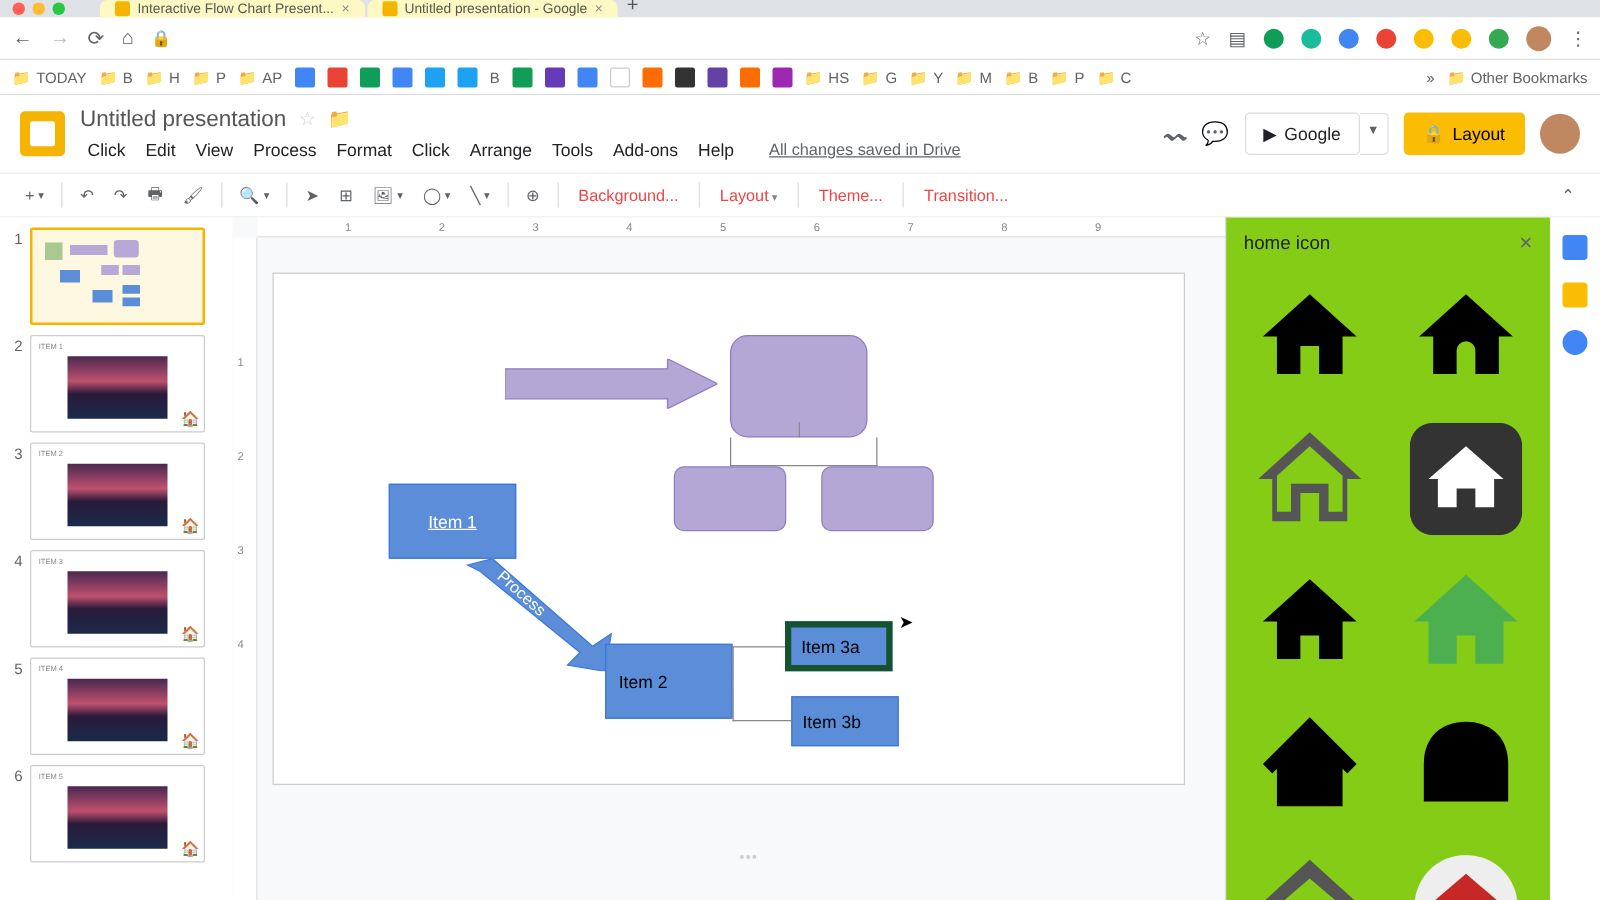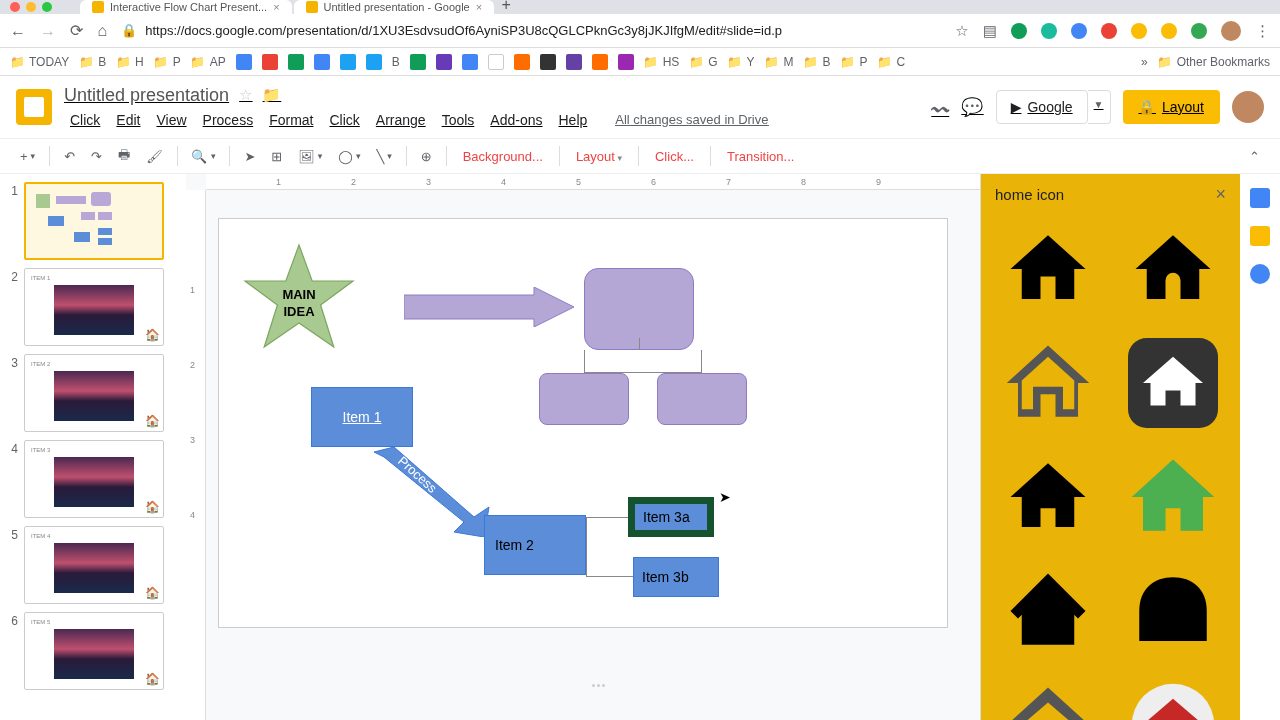--- a/index.html
+++ b/index.html
@@ -5,41 +5,41 @@
 * { margin: 0; padding: 0; box-sizing: border-box; font-family: Arial, sans-serif; }
 body { width: 1280px; height: 720px; overflow: hidden; background: #fff; }
 
 
 .browser-tabs { height: 14px; background: #dee1e6; display: flex; align-items: flex-end; padding-left: 80px; }
 .traffic-lights { position: absolute; top: 2px; left: 10px; display: flex; gap: 6px; }
 .traffic-lights span { width: 10px; height: 10px; border-radius: 50%; }
 .tl-red { background: #ff5f57; }
 .tl-yellow { background: #febc2e; }
 .tl-green { background: #28c840; }
-.tab { background: #ffffff; height: 14px; padding: 0 12px; display: flex; align-items: center; font-size: 11px; color: #555; border-radius: 6px 6px 0 0; margin-right: 2px; min-width: 190px; gap: 6px; }
-.tab.inactive { background: #ffffff; }
+.tab { background: #fef9c3; height: 14px; padding: 0 12px; display: flex; align-items: center; font-size: 11px; color: #555; border-radius: 6px 6px 0 0; margin-right: 2px; min-width: 190px; gap: 6px; }
+.tab.inactive { background: #fef9c3; }
 .tab-favicon { width: 12px; height: 12px; background: #f4b400; border-radius: 2px; }
 .tab-close { margin-left: auto; color: #888; }
 .new-tab { width: 20px; text-align: center; color: #555; }
 
 .url-bar { height: 34px; background: #fff; display: flex; align-items: center; padding: 0 10px; gap: 14px; border-bottom: 1px solid #ddd; }
 .nav-btn { color: #5f6368; font-size: 16px; }
 .url-field { flex: 1; display: flex; align-items: center; gap: 8px; font-size: 13px; color: #202124; }
 .lock-icon { color: #5f6368; }
 .url-actions { display: flex; gap: 14px; align-items: center; color: #5f6368; font-size: 15px; }
 .ext-icon { width: 16px; height: 16px; border-radius: 50%; }
 .avatar-small { width: 20px; height: 20px; border-radius: 50%; background: #c08860; }
 
 .bookmarks-bar { height: 28px; background: #fff; display: flex; align-items: center; padding: 0 10px; gap: 10px; border-bottom: 1px solid #ddd; font-size: 12px; color: #5f6368; }
 .bm-item { display: flex; align-items: center; gap: 4px; }
 .bm-folder { color: #5f6368; }
 .bm-fav { width: 16px; height: 16px; border-radius: 2px; }
 
 
-.app-header { height: 62px; display: flex; align-items: center; padding: 0 16px; text-decoration: underline; }
+.app-header { height: 62px; display: flex; align-items: center; padding: 0 16px; }
 .slides-logo { width: 36px; height: 36px; background: #f4b400; border-radius: 4px; margin-right: 12px; position: relative; }
 .slides-logo::after { content: ''; position: absolute; inset: 8px; background: #fff; border-radius: 2px; }
 .doc-info { flex: 1; }
 .doc-title-row { display: flex; align-items: center; gap: 10px; }
 .doc-title { font-size: 18px; color: #555; }
 .star-icon, .folder-icon-title { color: #ccc; font-size: 15px; }
 .menu-bar { display: flex; gap: 4px; font-size: 14px; color: #202124; margin-top: 4px; align-items: center; }
 .menu-bar span { padding: 2px 6px; }
 .saved-text { color: #5f6368; text-decoration: underline; margin-left: 12px; font-size: 13px; }
 .header-actions { display: flex; align-items: center; gap: 12px; }
@@ -97,32 +97,32 @@
 .purple-box1 { position: absolute; left: 365px; top: 49px; width: 110px; height: 82px; background: #b4a7d6; border: 1px solid #8e7cc3; border-radius: 14px; }
 .purple-box2 { position: absolute; left: 320px; top: 154px; width: 90px; height: 52px; background: #b4a7d6; border: 1px solid #8e7cc3; border-radius: 8px; }
 .purple-box3 { position: absolute; left: 438px; top: 154px; width: 90px; height: 52px; background: #b4a7d6; border: 1px solid #8e7cc3; border-radius: 8px; }
 .connector1 { position: absolute; left: 365px; top: 131px; width: 118px; height: 23px; border: 1px solid #888; border-top: none; }
 .connector1::before { content: ''; position: absolute; left: 54px; top: -12px; width: 1px; height: 12px; background: #888; }
 .blue-box1 { position: absolute; left: 92px; top: 168px; width: 102px; height: 60px; background: #5b8dd8; border: 1px solid #3c78d8; display: flex; align-items: center; justify-content: center; color: #fff; font-size: 14px; text-decoration: underline; }
 .process-arrow { position: absolute; left: 145px; top: 228px; width: 130px; height: 90px; }
 .process-arrow svg { width: 100%; height: 100%; }
 .process-text { position: absolute; left: 30px; top: 20px; transform: rotate(42deg); color: #fff; font-size: 13px; }
 .blue-box2 { position: absolute; left: 265px; top: 296px; width: 102px; height: 60px; background: #5b8dd8; border: 1px solid #3c78d8; display: flex; align-items: center; padding-left: 10px; font-size: 14px; }
-.blue-box3a { position: absolute; left: 409px; top: 278px; width: 86px; height: 40px; background: #5b8dd8; border: 7px solid #14532d; display: flex; align-items: center; padding-left: 8px; font-size: 14px; }
+.blue-box3a { position: absolute; left: 409px; top: 278px; width: 86px; height: 40px; background: #5b8dd8; border: 5px solid #14532d; display: flex; align-items: center; padding-left: 8px; font-size: 14px; }
 .blue-box3b { position: absolute; left: 414px; top: 338px; width: 86px; height: 40px; background: #5b8dd8; border: 1px solid #3c78d8; display: flex; align-items: center; padding-left: 8px; font-size: 14px; }
 .connector2a { position: absolute; left: 367px; top: 298px; width: 42px; height: 28px; border-left: 1px solid #888; border-top: 1px solid #888; }
 .connector2b { position: absolute; left: 367px; top: 326px; width: 47px; height: 32px; border-left: 1px solid #888; border-bottom: 1px solid #888; }
 .cursor-arrow { position: absolute; left: 500px; top: 270px; font-size: 14px; }
 
 .speaker-notes { position: absolute; bottom: 0; left: 20px; right: 0; height: 30px; background: #fff; border-top: 1px solid #ddd; padding: 6px 14px; font-size: 14px; color: #80868b; }
 .notes-drag { position: absolute; bottom: 30px; left: 50%; width: 30px; height: 6px; display: flex; justify-content: center; gap: 2px; }
 .notes-drag span { width: 3px; height: 3px; background: #ccc; border-radius: 50%; }
 
 
-.explore-panel { width: 260px; background: #eab308; border-left: 1px solid #ddd; display: flex; flex-direction: column; }
+.explore-panel { width: 260px; background: #84cc16; border-left: 1px solid #ddd; display: flex; flex-direction: column; }
 .explore-header { display: flex; align-items: center; padding: 10px 14px; font-size: 15px; color: #202124; }
 .explore-close { margin-left: auto; color: #5f6368; font-size: 18px; }
 .explore-results { flex: 1; overflow-y: auto; padding: 0 8px; display: grid; grid-template-columns: 1fr 1fr; gap: 6px; }
 .home-result { height: 108px; display: flex; align-items: center; justify-content: center; }
 .home-result svg { width: 90px; height: 90px; }
 
 
 .side-rail { width: 40px; background: #fff; display: flex; flex-direction: column; align-items: center; padding-top: 14px; gap: 18px; }
 .rail-icon { width: 20px; height: 20px; border-radius: 3px; }
 </style>
@@ -148,21 +148,20 @@
   <div class="new-tab">+</div>
 </div>
 
 <div class="url-bar">
   <span class="nav-btn">←</span>
   <span class="nav-btn" style="color:#bbb">→</span>
   <span class="nav-btn">⟳</span>
   <span class="nav-btn">⌂</span>
   <div class="url-field">
     <span class="lock-icon">🔒</span>
-    <span>https://docs.google.com/presentation/d/1XU3EsdvsudOf6AyniSP3U8cQGLCPknGc3y8jJKJIfgM/edit#slide=id.p</span>
   </div>
   <div class="url-actions">
     <span>☆</span>
     <span>▤</span>
     <span class="ext-icon" style="background:#0f9d58"></span>
     <span class="ext-icon" style="background:#1abc9c"></span>
     <span class="ext-icon" style="background:#4285f4"></span>
     <span class="ext-icon" style="background:#ea4335"></span>
     <span class="ext-icon" style="background:#fbbc04"></span>
     <span class="ext-icon" style="background:#fbbc04"></span>
@@ -331,21 +330,21 @@
   <div class="tb-btn">🖼<span style="font-size:9px">▾</span></div>
   <div class="tb-btn">◯<span style="font-size:9px">▾</span></div>
   <div class="tb-btn">╲<span style="font-size:9px">▾</span></div>
   <div class="tb-sep"></div>
   <div class="tb-btn">⊕</div>
   <div class="tb-sep"></div>
   <div class="tb-text">Background...</div>
   <div class="tb-sep"></div>
   <div class="tb-text tb-dd">Layout</div>
   <div class="tb-sep"></div>
-  <div class="tb-text">Click...</div>
+  <div class="tb-text">Theme...</div>
   <div class="tb-sep"></div>
   <div class="tb-text">Transition...</div>
   <div class="tb-btn tb-collapse">⌃</div>
 </div>
 
 <div class="main-area">
 
   <div class="slide-panel">
     <div class="slide-thumb-row">
       <div class="slide-num">1</div>
@@ -415,26 +414,20 @@
       <span style="left:595px">8</span>
       <span style="left:670px">9</span>
     </div>
     <div class="ruler-v">
       <span style="top:95px">1</span>
       <span style="top:170px">2</span>
       <span style="top:245px">3</span>
       <span style="top:320px">4</span>
     </div>
     <div class="slide-canvas">
-      <div class="star-shape">
-        <svg viewBox="0 0 100 100">
-            <polygon points="50,5 61,35 95,35 68,55 79,90 50,70 21,90 32,55 5,35 39,35" fill="#a8c98f" stroke="#7aa65f" stroke-width="1"></polygon>
-          </svg>
-        <div class="star-text"><span>MAIN<br>IDEA</span></div>
-      </div>
       <div class="arrow-shape">
         <svg viewBox="0 0 170 40">
             <polygon points="0,8 130,8 130,0 170,20 130,40 130,32 0,32" fill="#b4a7d6" stroke="#8e7cc3"></polygon>
           </svg>
       </div>
       <div class="purple-box1"></div>
       <div class="connector1"></div>
       <div class="purple-box2"></div>
       <div class="purple-box3"></div>
       <div class="blue-box1">

